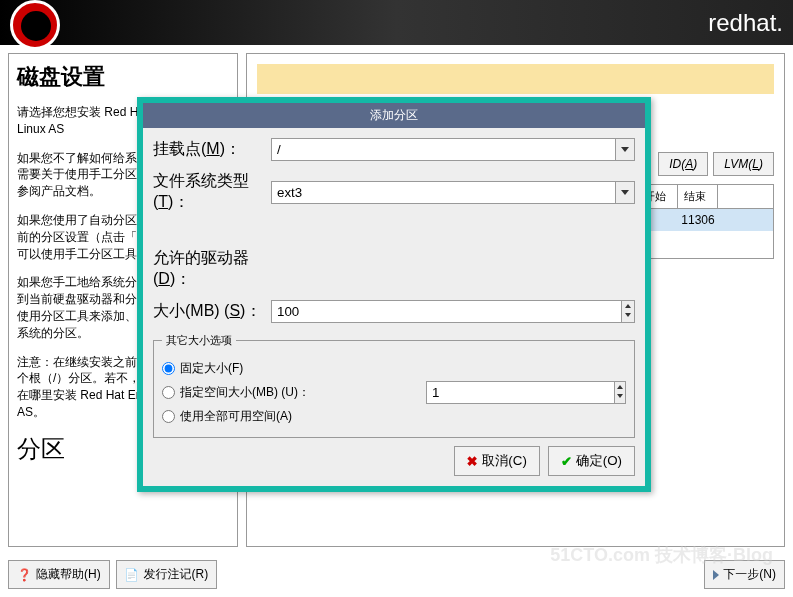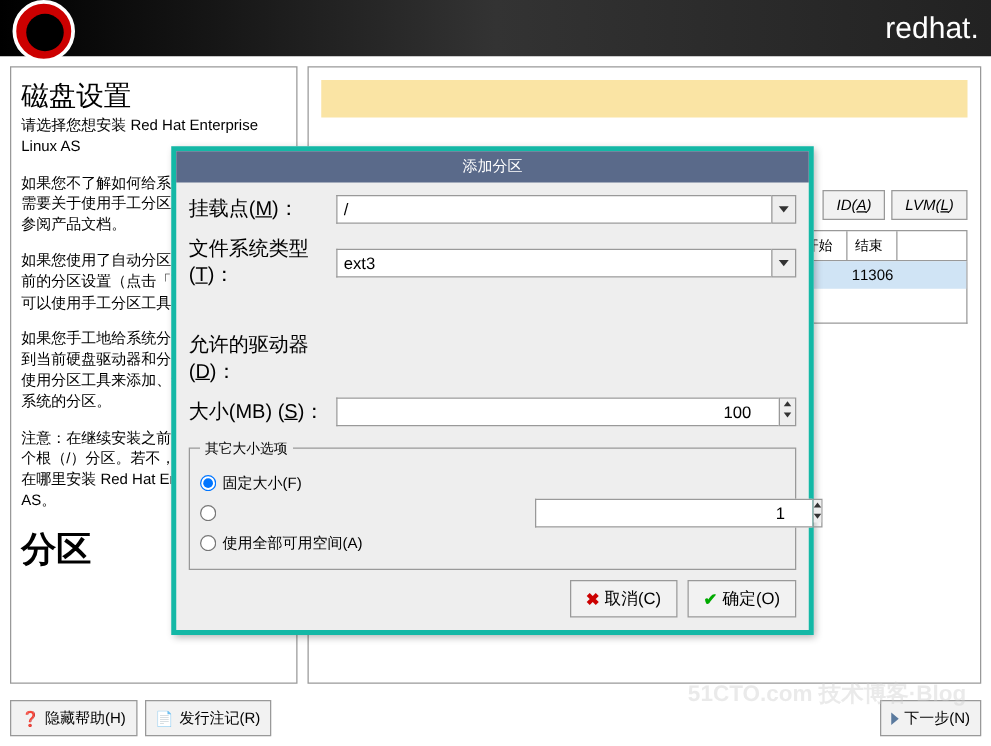--- a/index.html
+++ b/index.html
@@ -7,48 +7,48 @@
     
     .header { background: linear-gradient(to right, #000 0%, #333 50%, #222 100%); height: 45px; position: relative; display: flex; align-items: center; justify-content: space-between; padding: 0 10px; }
     .logo-left { width: 50px; height: 50px; background: #c00; border-radius: 50%; border: 3px solid #fff; position: relative; margin-top: 5px; }
     .logo-left::before { content: ''; position: absolute; top: 8px; left: 8px; width: 30px; height: 30px; background: #000; border-radius: 50%; }
     .logo-right { color: #fff; font-size: 24px; font-weight: normal; }
     .logo-right .bold { font-weight: normal; }
     
     .main-area { display: flex; height: 510px; padding: 8px; gap: 8px; }
     
     .left-panel { width: 230px; border: 1px solid #999; padding: 8px; overflow-y: scroll; position: relative; }
-    .left-panel h1 { font-size: 22px; font-weight: normal; }
+    .left-panel h1 { font-size: 22px; font-weight: bold; margin-bottom: 12px; }
     .left-panel p { margin-bottom: 12px; line-height: 1.4; }
-    .left-panel h2 { font-size: 28px; font-weight: bold; }
+    .left-panel h2 { font-size: 24px; font-weight: normal; }
     
     .right-panel { flex: 1; border: 1px solid #999; padding: 10px; position: relative; }
     .yellow-box { background: #fae4a4; height: 30px; margin-bottom: 8px; }
     .button-row { display: flex; gap: 5px; justify-content: flex-end; margin-bottom: 8px; }
     .btn { background: #f2f2f2; border: 1px solid #999; padding: 4px 10px; font-size: 12px; cursor: pointer; font-style: italic; }
     .btn .underline { text-decoration: underline; }
     .table-headers { display: flex; border: 1px solid #999; }
     .th { border-right: 1px solid #999; padding: 4px 6px; font-size: 11px; }
     .table-row { display: flex; background: #d0e4f5; padding: 4px 6px; }
     .checkbox-row { margin-top: 8px; }
     
-    .dialog { position: absolute; left: 137px; top: 97px; width: 514px; background: #eee; border: 4px solid #14b8a6; box-shadow: 2px 2px 6px rgba(0,0,0,0.3); z-index: 100; margin-top: 20px; }
+    .dialog { position: absolute; left: 137px; top: 97px; width: 514px; background: #eee; border: 6px solid #14b8a6; box-shadow: 2px 2px 6px rgba(0,0,0,0.3); z-index: 100; }
     .dialog-title { background: #5a6a8a; color: #fff; text-align: center; padding: 4px; font-size: 12px; }
     .dialog-body { padding: 10px; }
     .form-row { display: flex; align-items: center; margin-bottom: 10px; gap: 8px; }
     .form-label { width: 110px; text-align: left; font-size: 16px; }
     .form-label .underline { text-decoration: underline; }
     .combo { display: flex; }
     .combo input { flex: 1; border: 1px solid #999; border-right: none; padding: 3px 5px; }
     .combo-btn { width: 20px; border: 1px solid #999; background: #eee; display: flex; align-items: center; justify-content: center; cursor: pointer; }
     .drive-box { border: 1px solid #999; background: #fff; padding: 5px; height: 70px; }
     .drive-item { display: flex; align-items: center; gap: 8px; padding: 2px; }
     .drive-cb { width: 14px; height: 14px; }
     .spinner { display: flex; }
-    .spinner input { flex: 1; border: 1px solid #999; border-right: none; padding: 3px 22px; text-align: right; }
+    .spinner input { flex: 1; border: 1px solid #999; border-right: none; padding: 3px 5px; }
     .spinner-btns { width: 14px; display: flex; flex-direction: column; border: 1px solid #999; }
     .spinner-btn { height: 9px; background: #eee; font-size: 7px; text-align: center; cursor: pointer; line-height: 9px; }
     
     .fieldset { border: 1px solid #999; padding: 8px; margin: 8px 0; }
     .fieldset-legend { font-size: 11px; padding: 0 4px; }
     .radio-row { display: flex; align-items: center; gap: 5px; margin: 4px 0; }
     .radio-row input[type="radio"] { margin: 0; }
     .radio-row .spinner { margin-left: auto; width: 200px; }
     
     .dialog-buttons { display: flex; justify-content: flex-end; gap: 8px; margin-top: 8px; }
@@ -156,20 +156,21 @@
     </div>
 
     <fieldset class="fieldset">
       <legend class="fieldset-legend">其它大小选项</legend>
       <div class="radio-row">
         <input type="radio" name="sz" checked="" style="">
         <span>固定大小(<span class="underline">F</span>)</span>
       </div>
       <div class="radio-row">
         <input type="radio" name="sz" style="">
+        <span>指定空间大小(MB) (<span class="underline">U</span>)：</span>
         <div class="spinner">
           <input type="text" value="1" style="">
           <div class="spinner-btns">
             <div class="spinner-btn"><span class="arrow arrow-up-sm"></span></div>
             <div class="spinner-btn"><span class="arrow arrow-down-sm"></span></div>
           </div>
         </div>
       </div>
       <div class="radio-row">
         <input type="radio" name="sz" style="">

